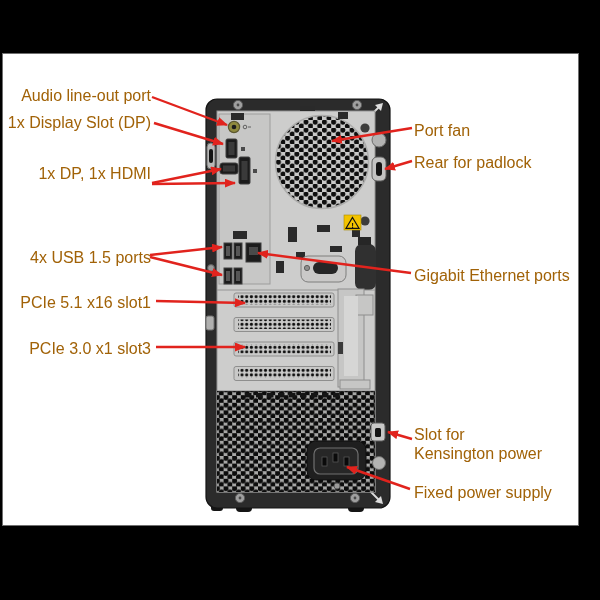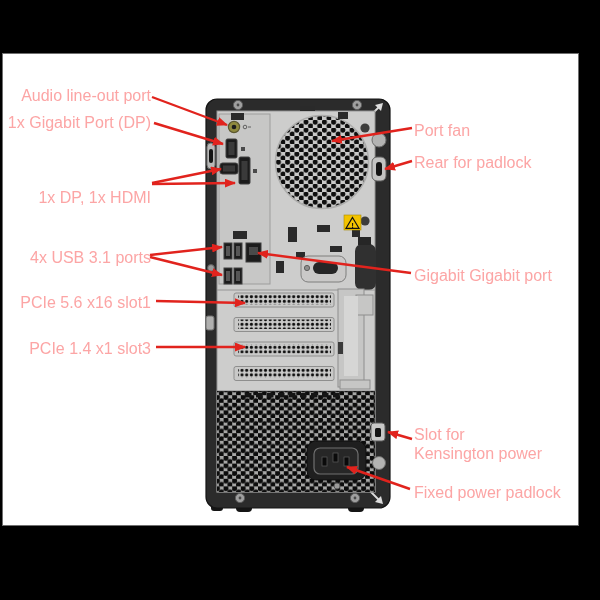--- a/index.html
+++ b/index.html
@@ -8,21 +8,21 @@
     background:var(--canvas-black,#000);
     font-family:"Liberation Sans",sans-serif;
   }
   .page{
     position:absolute;left:2px;top:53px;width:577px;height:473px;
     background:var(--page-white,#fff);
     border:1px solid #6f6f6f;box-sizing:border-box;z-index:1;
   }
   svg.overlay{position:absolute;left:0;top:0;z-index:2}
   .lbl{
-    position:absolute;z-index:3;font-size:16px;color:#fca5a5;
+    position:absolute;z-index:3;font-size:16px;color:#a16207;
     line-height:19px;
   }
   .lbl-l{right:449px;text-align:right;white-space:nowrap}
   .lbl-r{left:414px;white-space:pre-line}
   .arrow{stroke:var(--arrow-red,#e1231d);stroke-width:2.4;fill:none}
 </style>
 </head>
 <body>
 
 <div class="page"></div>
@@ -224,24 +224,24 @@
     <path class="arrow" marker-end="url(#ah)" d="M156,347 L245,347"></path>
     <path class="arrow" marker-end="url(#ah)" d="M412,128 L332,141"></path>
     <path class="arrow" marker-end="url(#ah)" d="M412,161 L385,169"></path>
     <path class="arrow" marker-end="url(#ah)" d="M411,273 L258,253"></path>
     <path class="arrow" marker-end="url(#ah)" d="M412,439 L388,432"></path>
     <path class="arrow" marker-end="url(#ah)" d="M410,489 L347,467"></path>
   </g>
 </svg>
 
 <div class="lbl lbl-l" style="top:86px">Audio line-out port</div>
-<div class="lbl lbl-l" style="top:113px">1x Gigabit Port (DP)</div>
-<div class="lbl lbl-l" style="top:188px">1x DP, 1x HDMI</div>
-<div class="lbl lbl-l" style="top:248px">4x USB 3.1 ports</div>
-<div class="lbl lbl-l" style="top:293px">PCIe 5.6 x16 slot1</div>
-<div class="lbl lbl-l" style="top:339px">PCIe 1.4 x1 slot3</div>
+<div class="lbl lbl-l" style="top:113px">1x Display Slot (DP)</div>
+<div class="lbl lbl-l" style="top:164px">1x DP, 1x HDMI</div>
+<div class="lbl lbl-l" style="top:248px">4x USB 1.5 ports</div>
+<div class="lbl lbl-l" style="top:293px">PCIe 5.1 x16 slot1</div>
+<div class="lbl lbl-l" style="top:339px">PCIe 3.0 x1 slot3</div>
 
 <div class="lbl lbl-r" style="top:121px">Port fan</div>
 <div class="lbl lbl-r" style="top:153px">Rear for padlock</div>
-<div class="lbl lbl-r" style="top:266px">Gigabit Gigabit port</div>
+<div class="lbl lbl-r" style="top:266px">Gigabit Ethernet ports</div>
 <div class="lbl lbl-r" style="top:425px">Slot for
 Kensington power</div>
-<div class="lbl lbl-r" style="top:483px">Fixed power padlock</div>
+<div class="lbl lbl-r" style="top:483px">Fixed power supply</div>
 
 </body></html>

